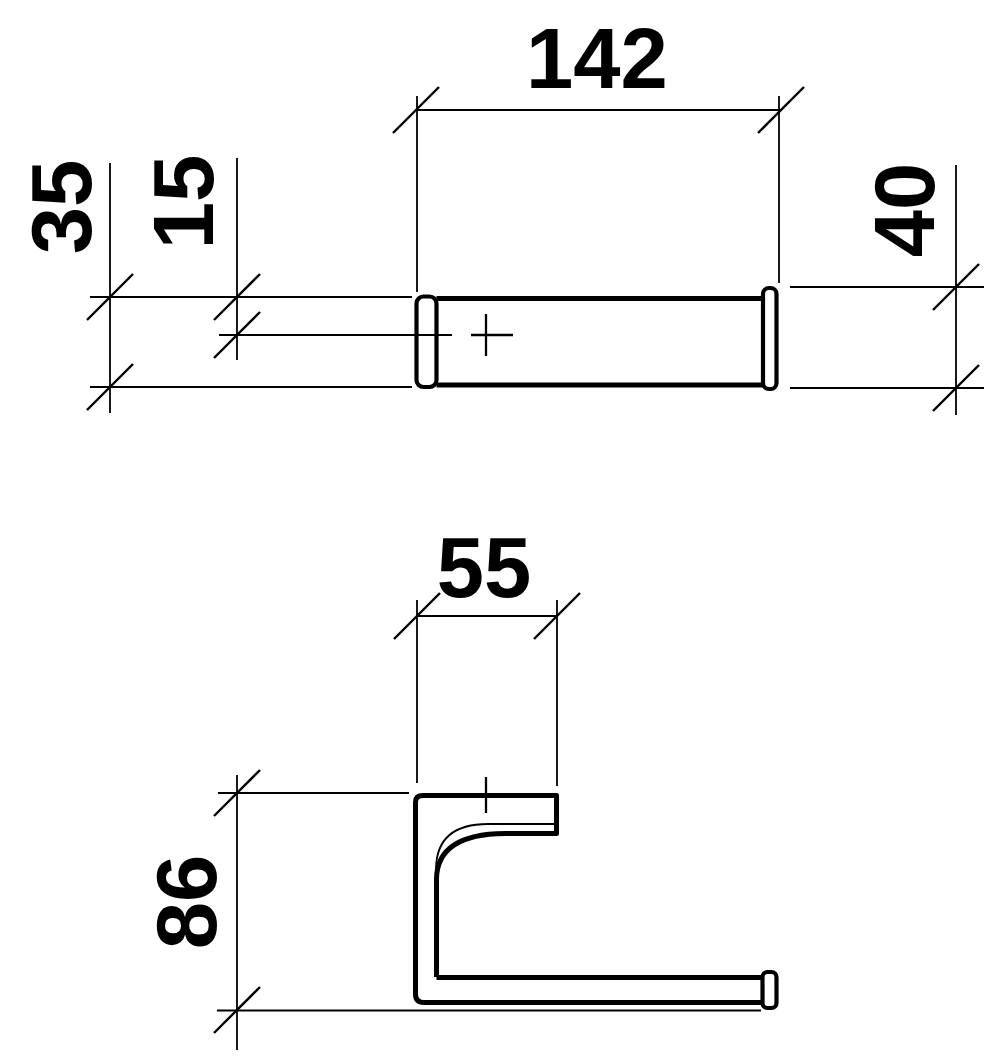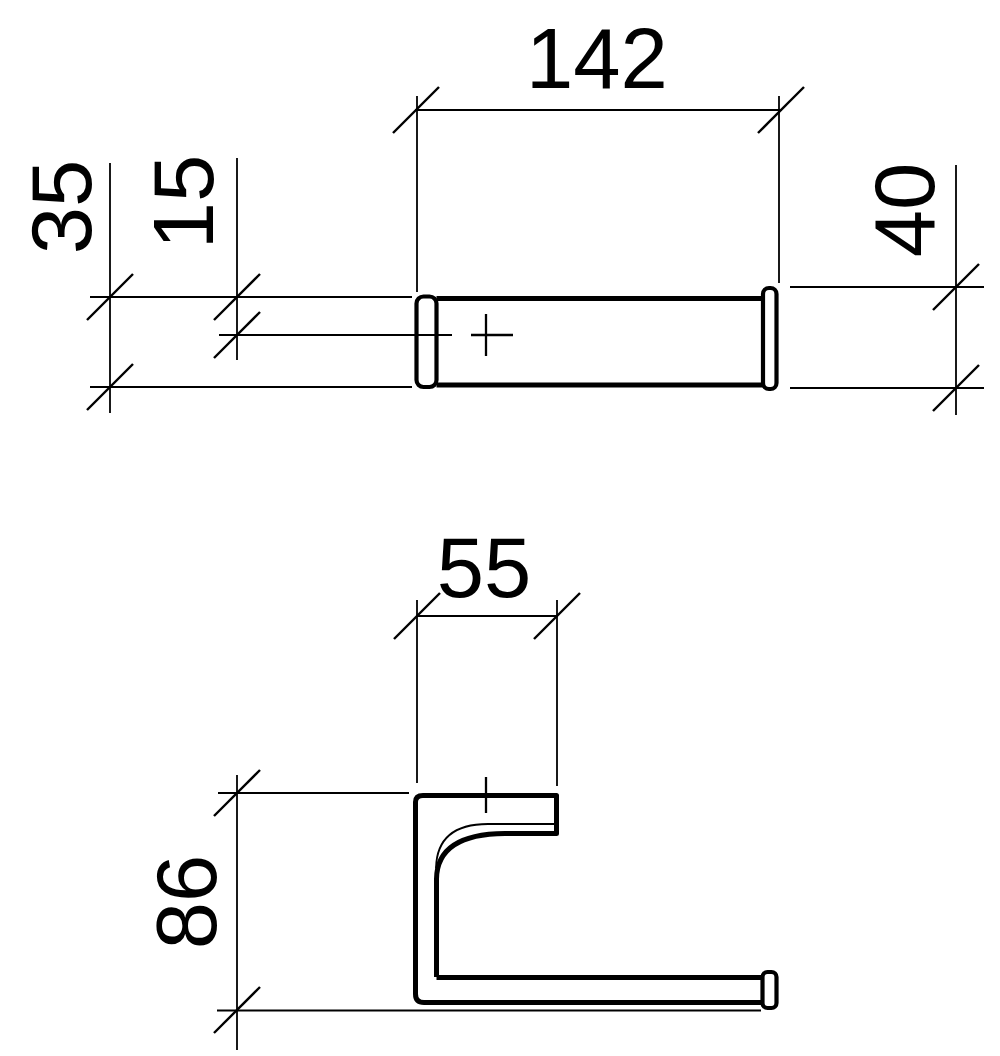--- a/index.html
+++ b/index.html
@@ -6,20 +6,21 @@
     margin: 0;
     padding: 0;
     background: #ffffff;
   }
   .stage {
     position: relative;
     width: 1000px;
     height: 1056px;
     background: #ffffff;
     overflow: hidden;
+    font-weight: bold;
   }
   svg { display: block; }
   .thick {
     stroke: #000000;
     stroke-width: 5;
     fill: none;
     stroke-linecap: butt;
     stroke-linejoin: round;
   }
   .capline {

